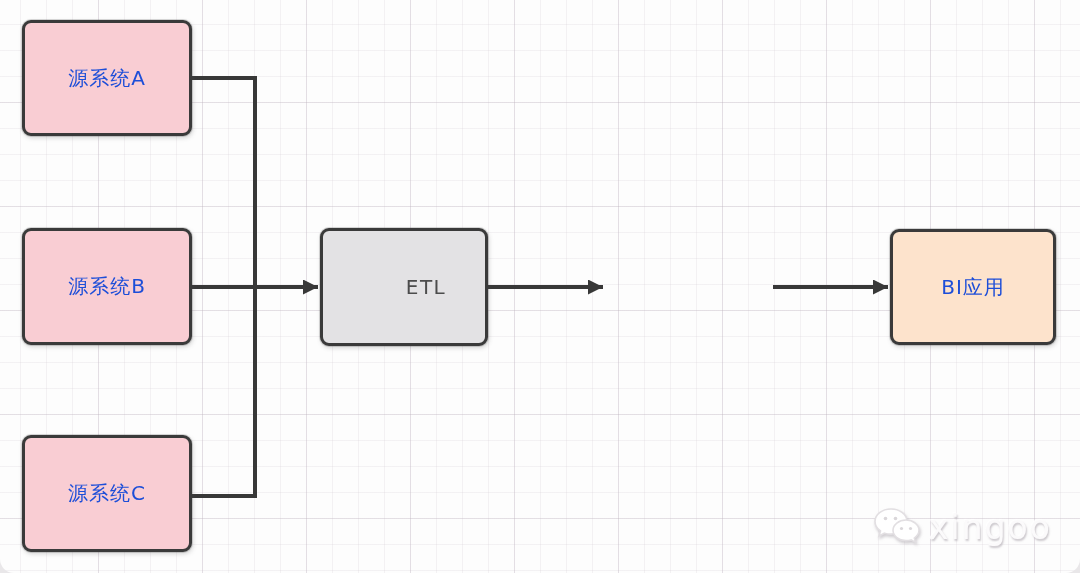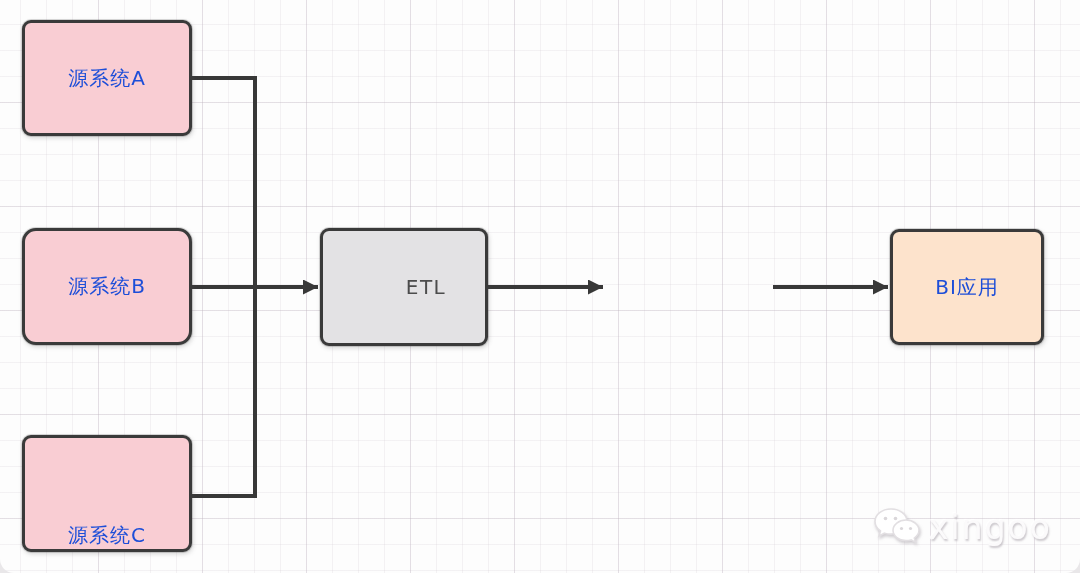--- a/index.html
+++ b/index.html
@@ -47,21 +47,21 @@
     font-size: 20px;
     color: #1d4ed8;
     letter-spacing: 1px;
     user-select: none;
   }
   .node-source-a { left: 22px;  top: 20px;  width: 170px; height: 116px; }
   .node-source-b { left: 22px;  top: 228px; width: 170px; height: 117px; }
   .node-source-c { left: 22px;  top: 435px; width: 170px; height: 117px; }
   .node-etl      { left: 320px; top: 228px; width: 168px; height: 118px; padding-left: 44px; }
   .node-dwh      { left: 605px; top: 229px; width: 168px; height: 116px; }
-  .node-bi       { left: 890px; top: 229px; width: 154px; height: 116px; }
+  .node-bi       { left: 890px; top: 229px; width: 166px; height: 116px; }
   .node-etl .node-label { color: #4c4c4c; letter-spacing: 1.5px; }
 
   .watermark {
     position: absolute;
     right: 28px; bottom: 24px;
     display: flex; align-items: center; gap: 7px;
     pointer-events: none;
   }
   .watermark-text {
     font-size: 33px;
@@ -85,25 +85,25 @@
     <path class="edge" d="M 192 78 H 255 V 496 H 192"></path>
     <path class="edge" marker-end="url(#arrowhead)" d="M 192 287 H 318"></path>
     <path class="edge" marker-end="url(#arrowhead)" d="M 488 287 H 603"></path>
     <path class="edge" marker-end="url(#arrowhead)" d="M 773 287 H 888"></path>
   </svg>
 
   <div class="node node-source-a" style="background-color: rgb(249, 205, 211);">
     <span class="node-label">源系统A</span>
   </div>
 
-  <div class="node node-source-b" style="background-color: rgb(249, 205, 211); border-radius: 14px;">
+  <div class="node node-source-b" style="background-color: rgb(249, 205, 211);">
     <span class="node-label">源系统B</span>
   </div>
 
-  <div class="node node-source-c" style="background-color: rgb(249, 205, 211); align-items: flex-end;">
+  <div class="node node-source-c" style="background-color: rgb(249, 205, 211);">
     <span class="node-label">源系统C</span>
   </div>
 
   <div class="node node-etl" style="background-color: rgb(227, 226, 228);">
     <span class="node-label">ETL</span>
   </div>
 
 
   <div class="node node-bi" style="background-color: rgb(253, 227, 204);">
     <span class="node-label">BI应用</span>

